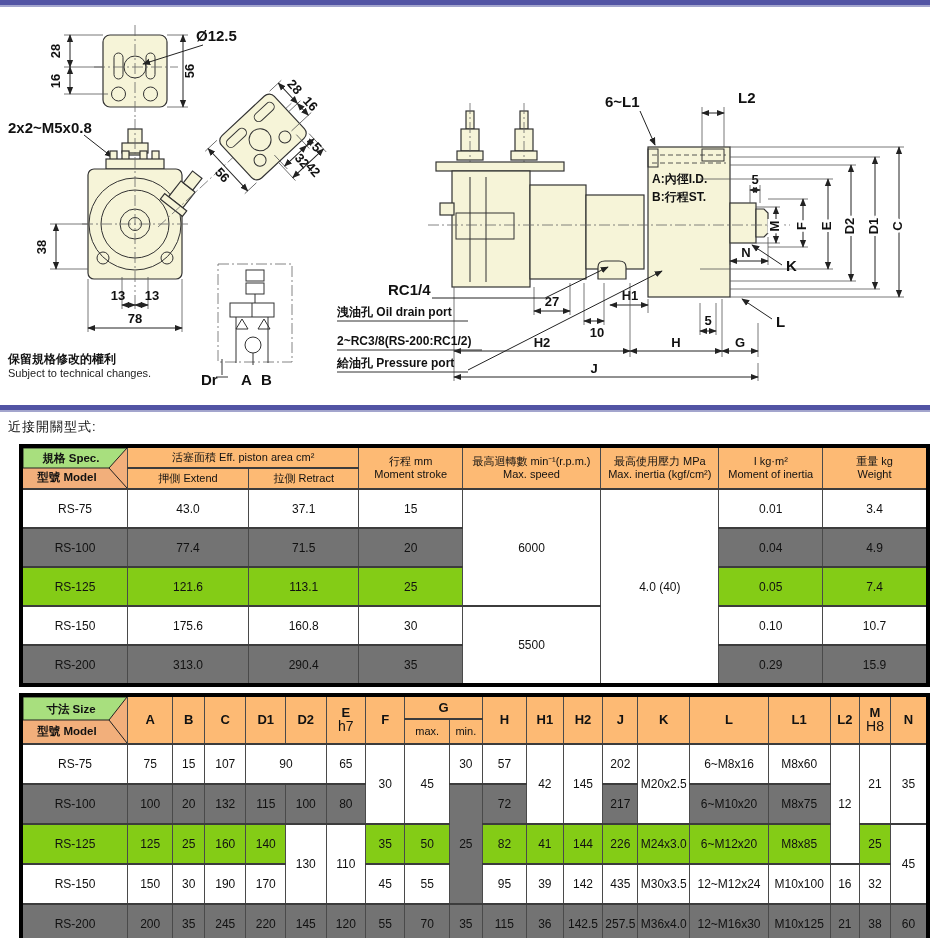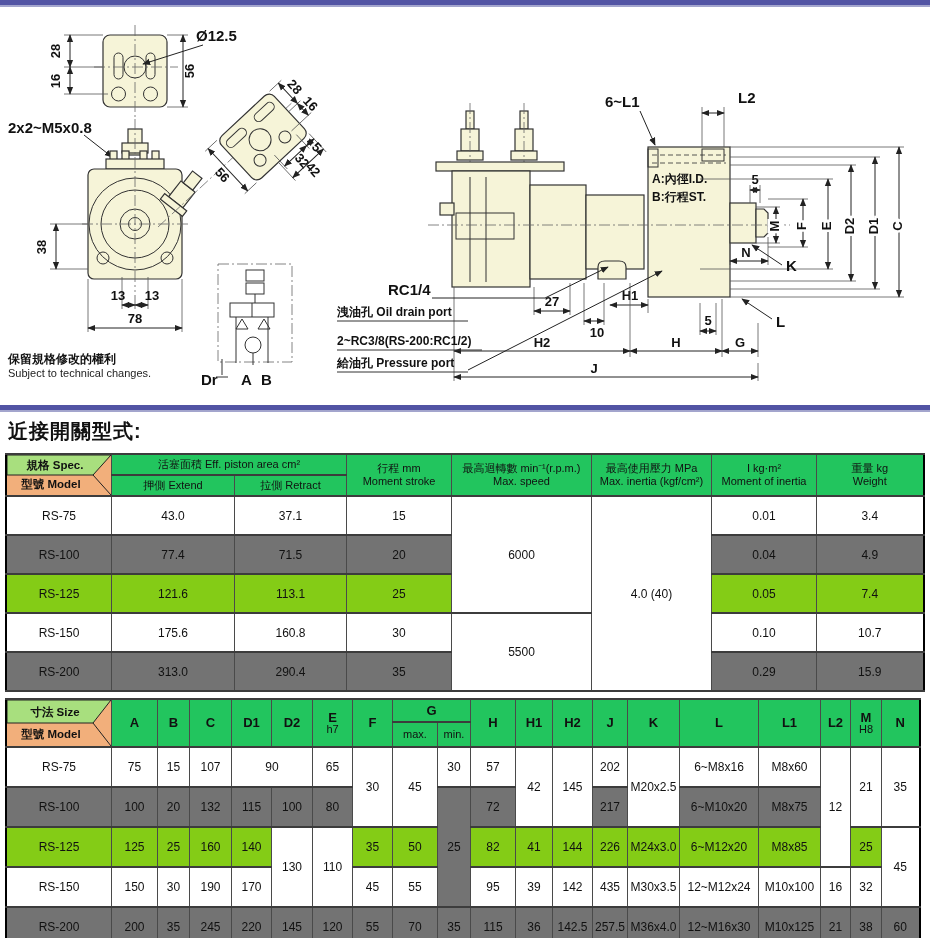--- a/index.html
+++ b/index.html
@@ -5,39 +5,39 @@
   html,body{margin:0;padding:0}
   body{width:930px;height:938px;background:#fff;font-family:"Liberation Sans",sans-serif;color:#111;position:relative;overflow:hidden}
   .bar{width:930px;height:5px;background:#5254a4;border-bottom:2px solid #a3a5cd}
   .bar.mid{margin-top:2px}
   svg text{font-family:"Liberation Sans",sans-serif}
   .dt{font-size:13px;font-weight:bold;fill:#111}
   .dts{font-size:12px;font-weight:bold;fill:#111}
   .big{font-size:15px;font-weight:bold;fill:#111}
   .masked{paint-order:stroke;stroke:#fff;stroke-width:5px}
   .titles{padding:6px 0 4px 8px}
-  .sec-zh{font-size:20px;font-weight:bold;letter-spacing:1px}
+  .sec-zh{font-size:13px;font-weight:normal;letter-spacing:1px}
   .sec-en{font-size:13.5px;font-weight:bold;margin-top:2px}
-  table{border-collapse:collapse;table-layout:fixed;margin-left:5px;border:2px solid #000000}
+  table{border-collapse:collapse;table-layout:fixed;margin-left:19px;border:4px solid #000000}
   #t1{margin-top:4px}
   #t2{margin-top:6px}
   td,th{border:1px solid #4a4a4a;border-top:2px solid #3c3c3c;border-bottom:2px solid #3c3c3c;text-align:center;vertical-align:middle;padding:0;overflow:hidden}
-  thead th{background:#22c55e;font-weight:normal;font-size:11px;line-height:1.2}
+  thead th{background:#fdba74;font-weight:normal;font-size:11px;line-height:1.2}
   .hz{font-size:11px}
   .he{font-size:11px}
   #t1 tbody td{height:37px;font-size:12px}
   #t2 tbody td{height:38px;font-size:12px}
   .model{font-weight:normal;font-size:14px}
   .corner{padding:0;background:#fff}
   .ry{background:#737373}
   .rb{background:#84cc16}
   .rw{background:#ffffff}
   .cw{background:#ffffff}
   .h-big{font-size:13px;font-weight:bold}
-  .h-sub{font-size:11px;margin-top:-2px}
+  .h-sub{font-size:14px;margin-top:-2px}
   .gtop{height:20px}
 </style>
 </head>
 <body>
 
 
 
 <div class="bar"></div>
 
 <svg width="930" height="392" viewBox="0 0 930 392">

